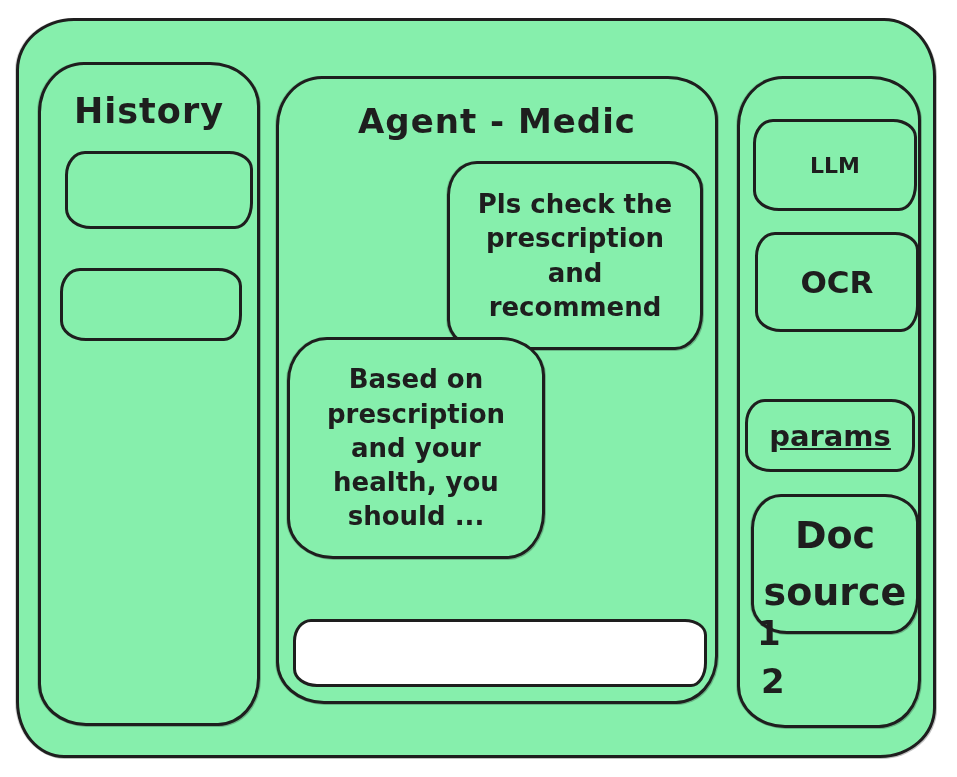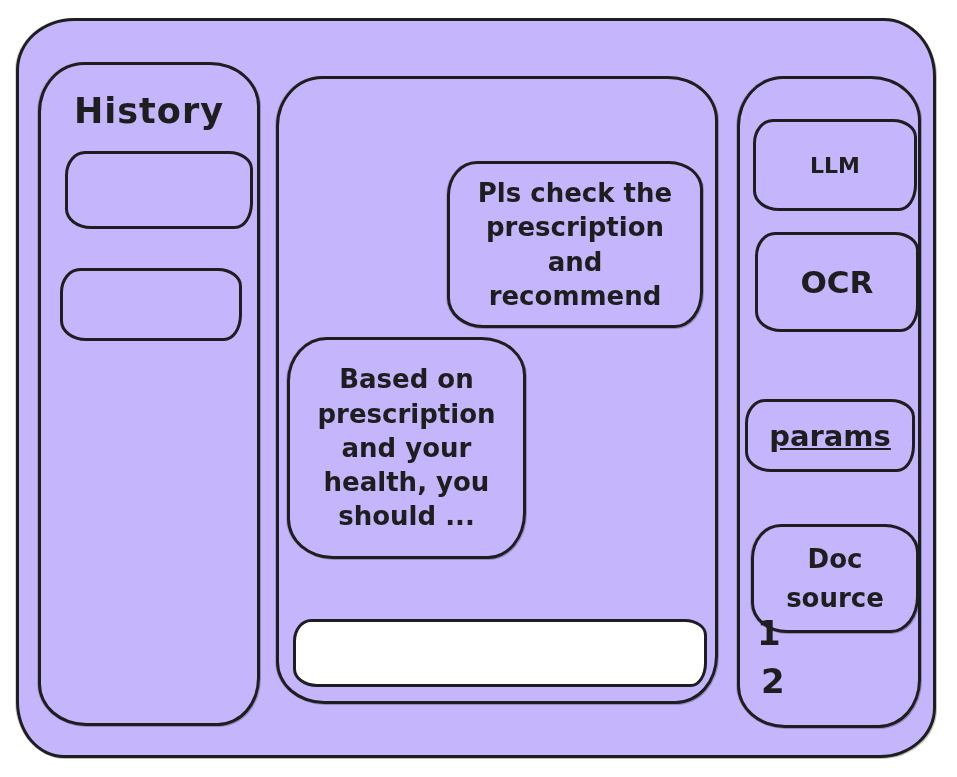--- a/index.html
+++ b/index.html
@@ -12,21 +12,21 @@
     width: 957px;
     height: 777px;
     background: #ffffff;
     font-family: "DejaVu Sans", "Liberation Sans", sans-serif;
     color: #1e1e1e;
     overflow: hidden;
   }
   .sketch {
     position: absolute;
     border: 3px solid #1e1e1e;
-    background: #c4b5fd;
+    background: #86efac;
     box-sizing: border-box;
   }
   
   .r-frame  { border-radius: 58px 52px 56px 48px / 52px 58px 50px 56px; }
   .r-panel  { border-radius: 46px 50px 42px 48px / 50px 44px 48px 42px; }
   .r-box    { border-radius: 20px 24px 18px 26px / 24px 18px 26px 20px; }
   .r-bubble { border-radius: 30px 34px 28px 36px / 34px 28px 36px 30px; }
   .r-big    { border-radius: 40px 44px 38px 46px / 44px 38px 46px 40px; }
   
   .double {
@@ -92,26 +92,27 @@
       <span></span>
     </div>
 
     <div class="sketch r-box" style="left:19px; top:203px; width:182px; height:73px; cursor:pointer;">
       <span></span>
     </div>
   </div>
 
   <div class="sketch r-panel double" style="left:276px; top:76px; width:442px; height:628px;">
 
+    <div class="title" style="top:22px; font-size:34px;">Agent - Medic</div>
 
-    <div class="sketch r-bubble bubble pre double" style="right:12px; top:82px; width:256px; min-height:140px; padding:12px 10px;">Pls check the
+    <div class="sketch r-bubble bubble pre double" style="right:12px; top:82px; width:256px; min-height:140px; padding:23px 10px;">Pls check the
 prescription
 and recommend</div>
 
-    <div class="sketch r-big bubble pre double" style="left:8px; top:258px; width:239px; min-height:222px; padding:14px 8px;">Based on
+    <div class="sketch r-big bubble pre double" style="left:8px; top:258px; width:258px; min-height:222px; padding:14px 8px;">Based on
 prescription
 and your
 health, you
 should ...</div>
 
     <input class="chat-input r-box" type="text" style="left: 14px; bottom: 14px; width: 414px; height: 68px; border-radius: 18px 22px 16px 24px / 22px 16px 24px 18px;" placeholder="">
   </div>
 
   <div class="sketch r-panel double" style="left:737px; top:76px; width:184px; height:652px;">
 
@@ -120,21 +121,21 @@
     </div>
 
     <div class="sketch r-box tool-btn" style="left:15px; top:153px; width:164px; height:100px; font-size:31px;">
       <span>OCR</span>
     </div>
 
     <div class="sketch r-box tool-btn" style="left:5px; top:320px; width:170px; height:73px; font-size:29px;text-decoration:underline;">
       <span>params</span>
     </div>
 
-    <div class="sketch r-bubble tool-btn pre double" style="left:11px; top:445px; width:168px; height:109px; font-size:26px; line-height:1.5;">
+    <div class="sketch r-bubble tool-btn pre double" style="left:11px; top:415px; width:168px; height:140px; font-size:38px; line-height:1.5;">
       <span class="pre">Doc
 source</span>
     </div>
 
     <div class="doc-num" style="left:17px; top:534px;">1</div>
 
     <div class="doc-num" style="left:21px; top:582px;">2</div>
   </div>
 
 </div>

